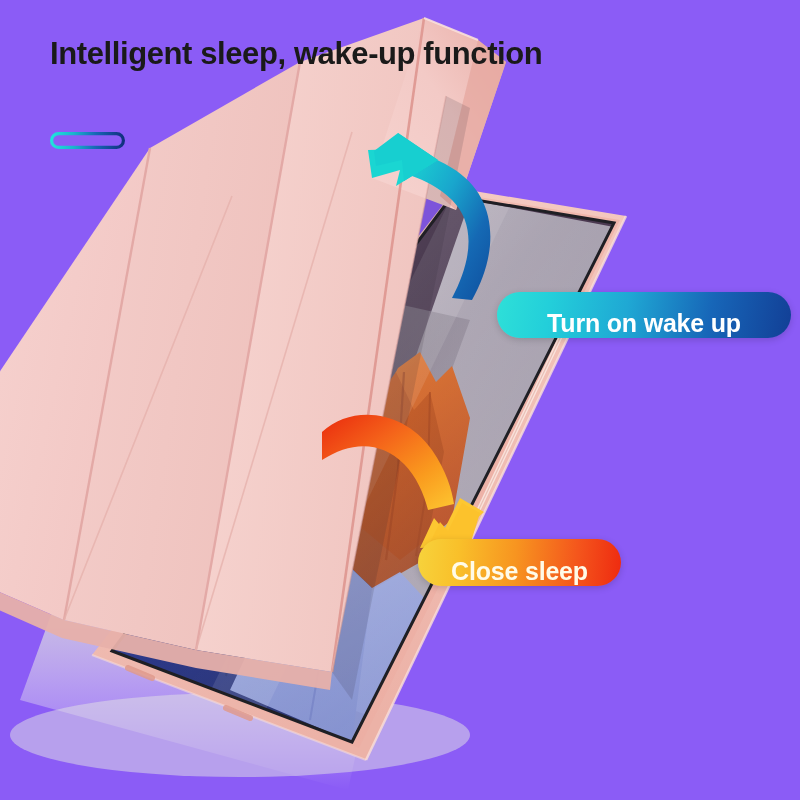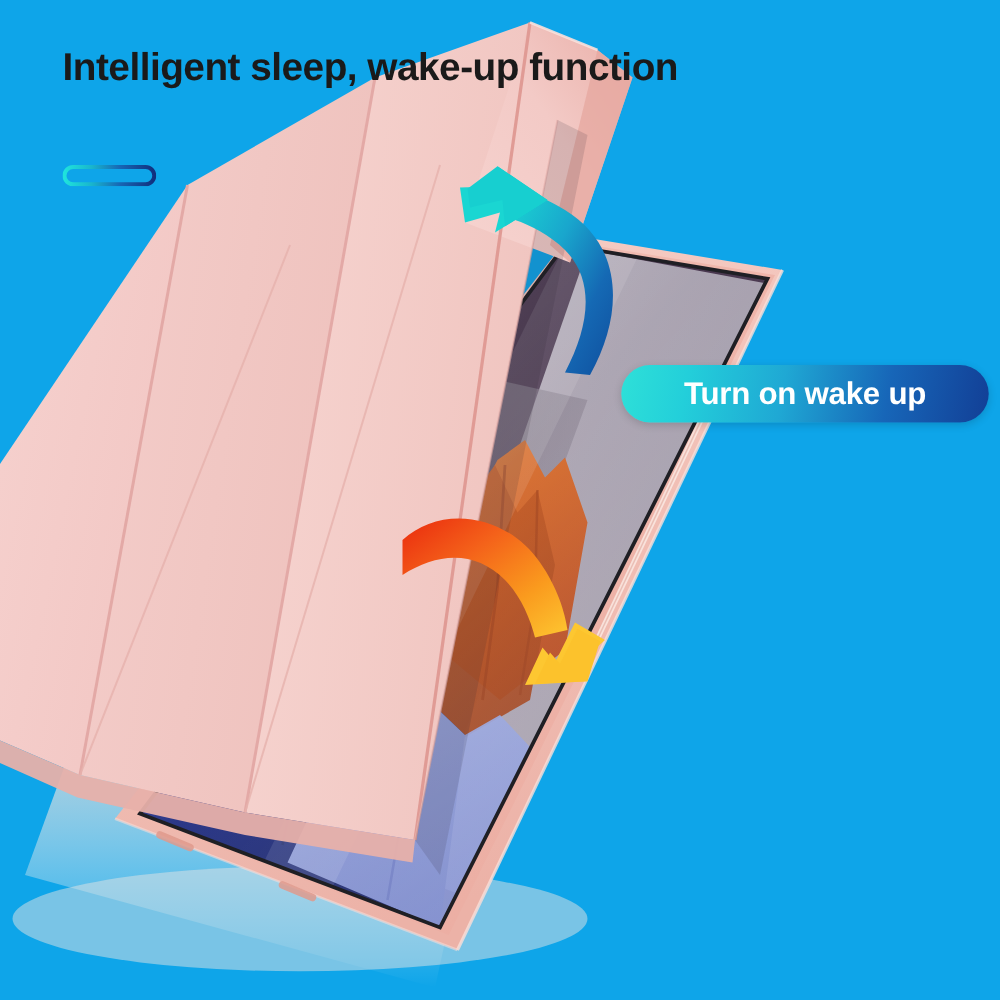--- a/index.html
+++ b/index.html
@@ -4,21 +4,21 @@
 <style>
   html, body {
     margin: 0;
     padding: 0;
     background: #ffffff;
   }
   #stage {
     position: relative;
     width: 800px;
     height: 800px;
-    background: #0ea5e9;
+    background: #8b5cf6;
     overflow: hidden;
     font-family: "Liberation Sans", sans-serif;
   }
 
   
   #title {
     position: absolute;
     left: 50px;
     top: 36px;
     width: 700px;
@@ -67,21 +67,21 @@
     width: 800px;
     height: 800px;
     z-index: 30;
     pointer-events: none;
   }
 
   
   .badge {
     position: absolute;
     display: flex;
-    align-items: center;
+    align-items: flex-end;
     justify-content: center;
     border-radius: 999px;
     color: #ffffff;
     font-weight: bold;
     white-space: nowrap;
     z-index: 35;
     box-shadow: 0 2px 7px rgba(0,0,0,0.16);
   }
   #badge-wake {
     left: 497px;
@@ -322,14 +322,17 @@
         <stop offset="100%" stop-color="#11307e"></stop>
       </linearGradient>
     </defs>
     <rect x="1.6" y="1.6" width="71.8" height="13.8" rx="6.9" ry="6.9" fill="none" stroke="url(#gPill)" stroke-width="3.2"></rect>
   </svg>
 
   <div class="badge" id="badge-wake">
     <span class="badge-label">Turn on wake up</span>
   </div>
 
+  <div class="badge" id="badge-sleep">
+    <span class="badge-label">Close sleep</span>
+  </div>
 
 </div>
 
 </body></html>

